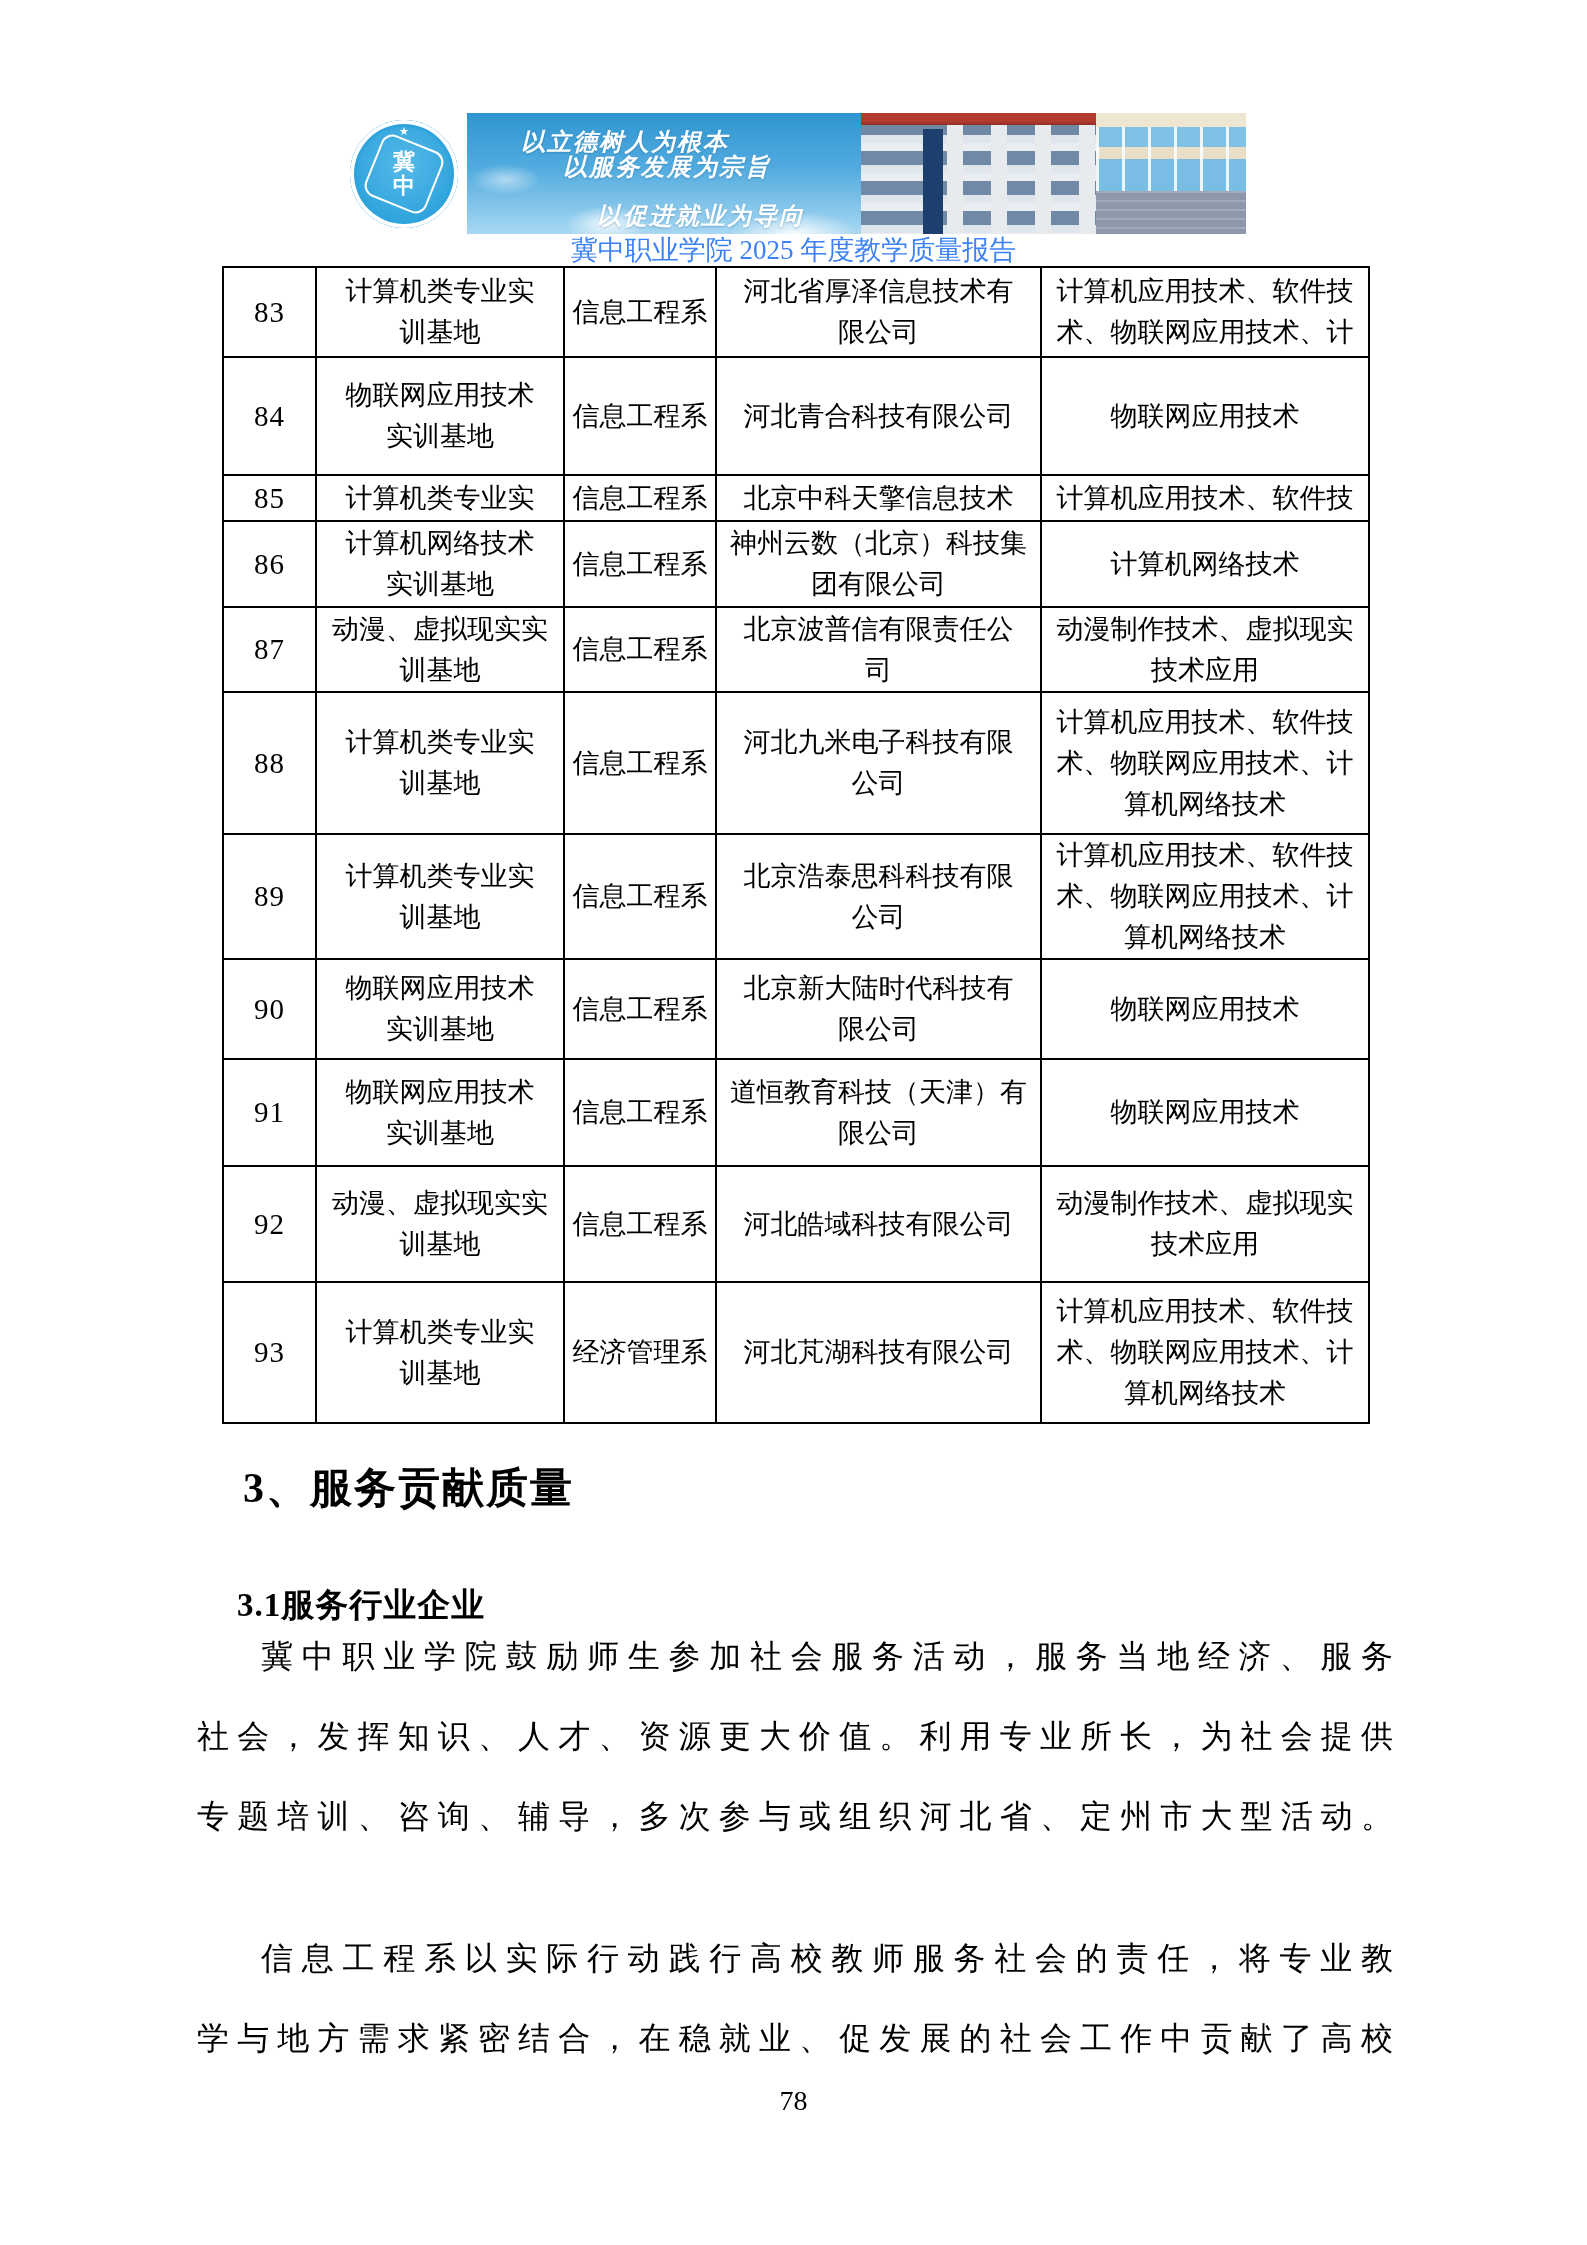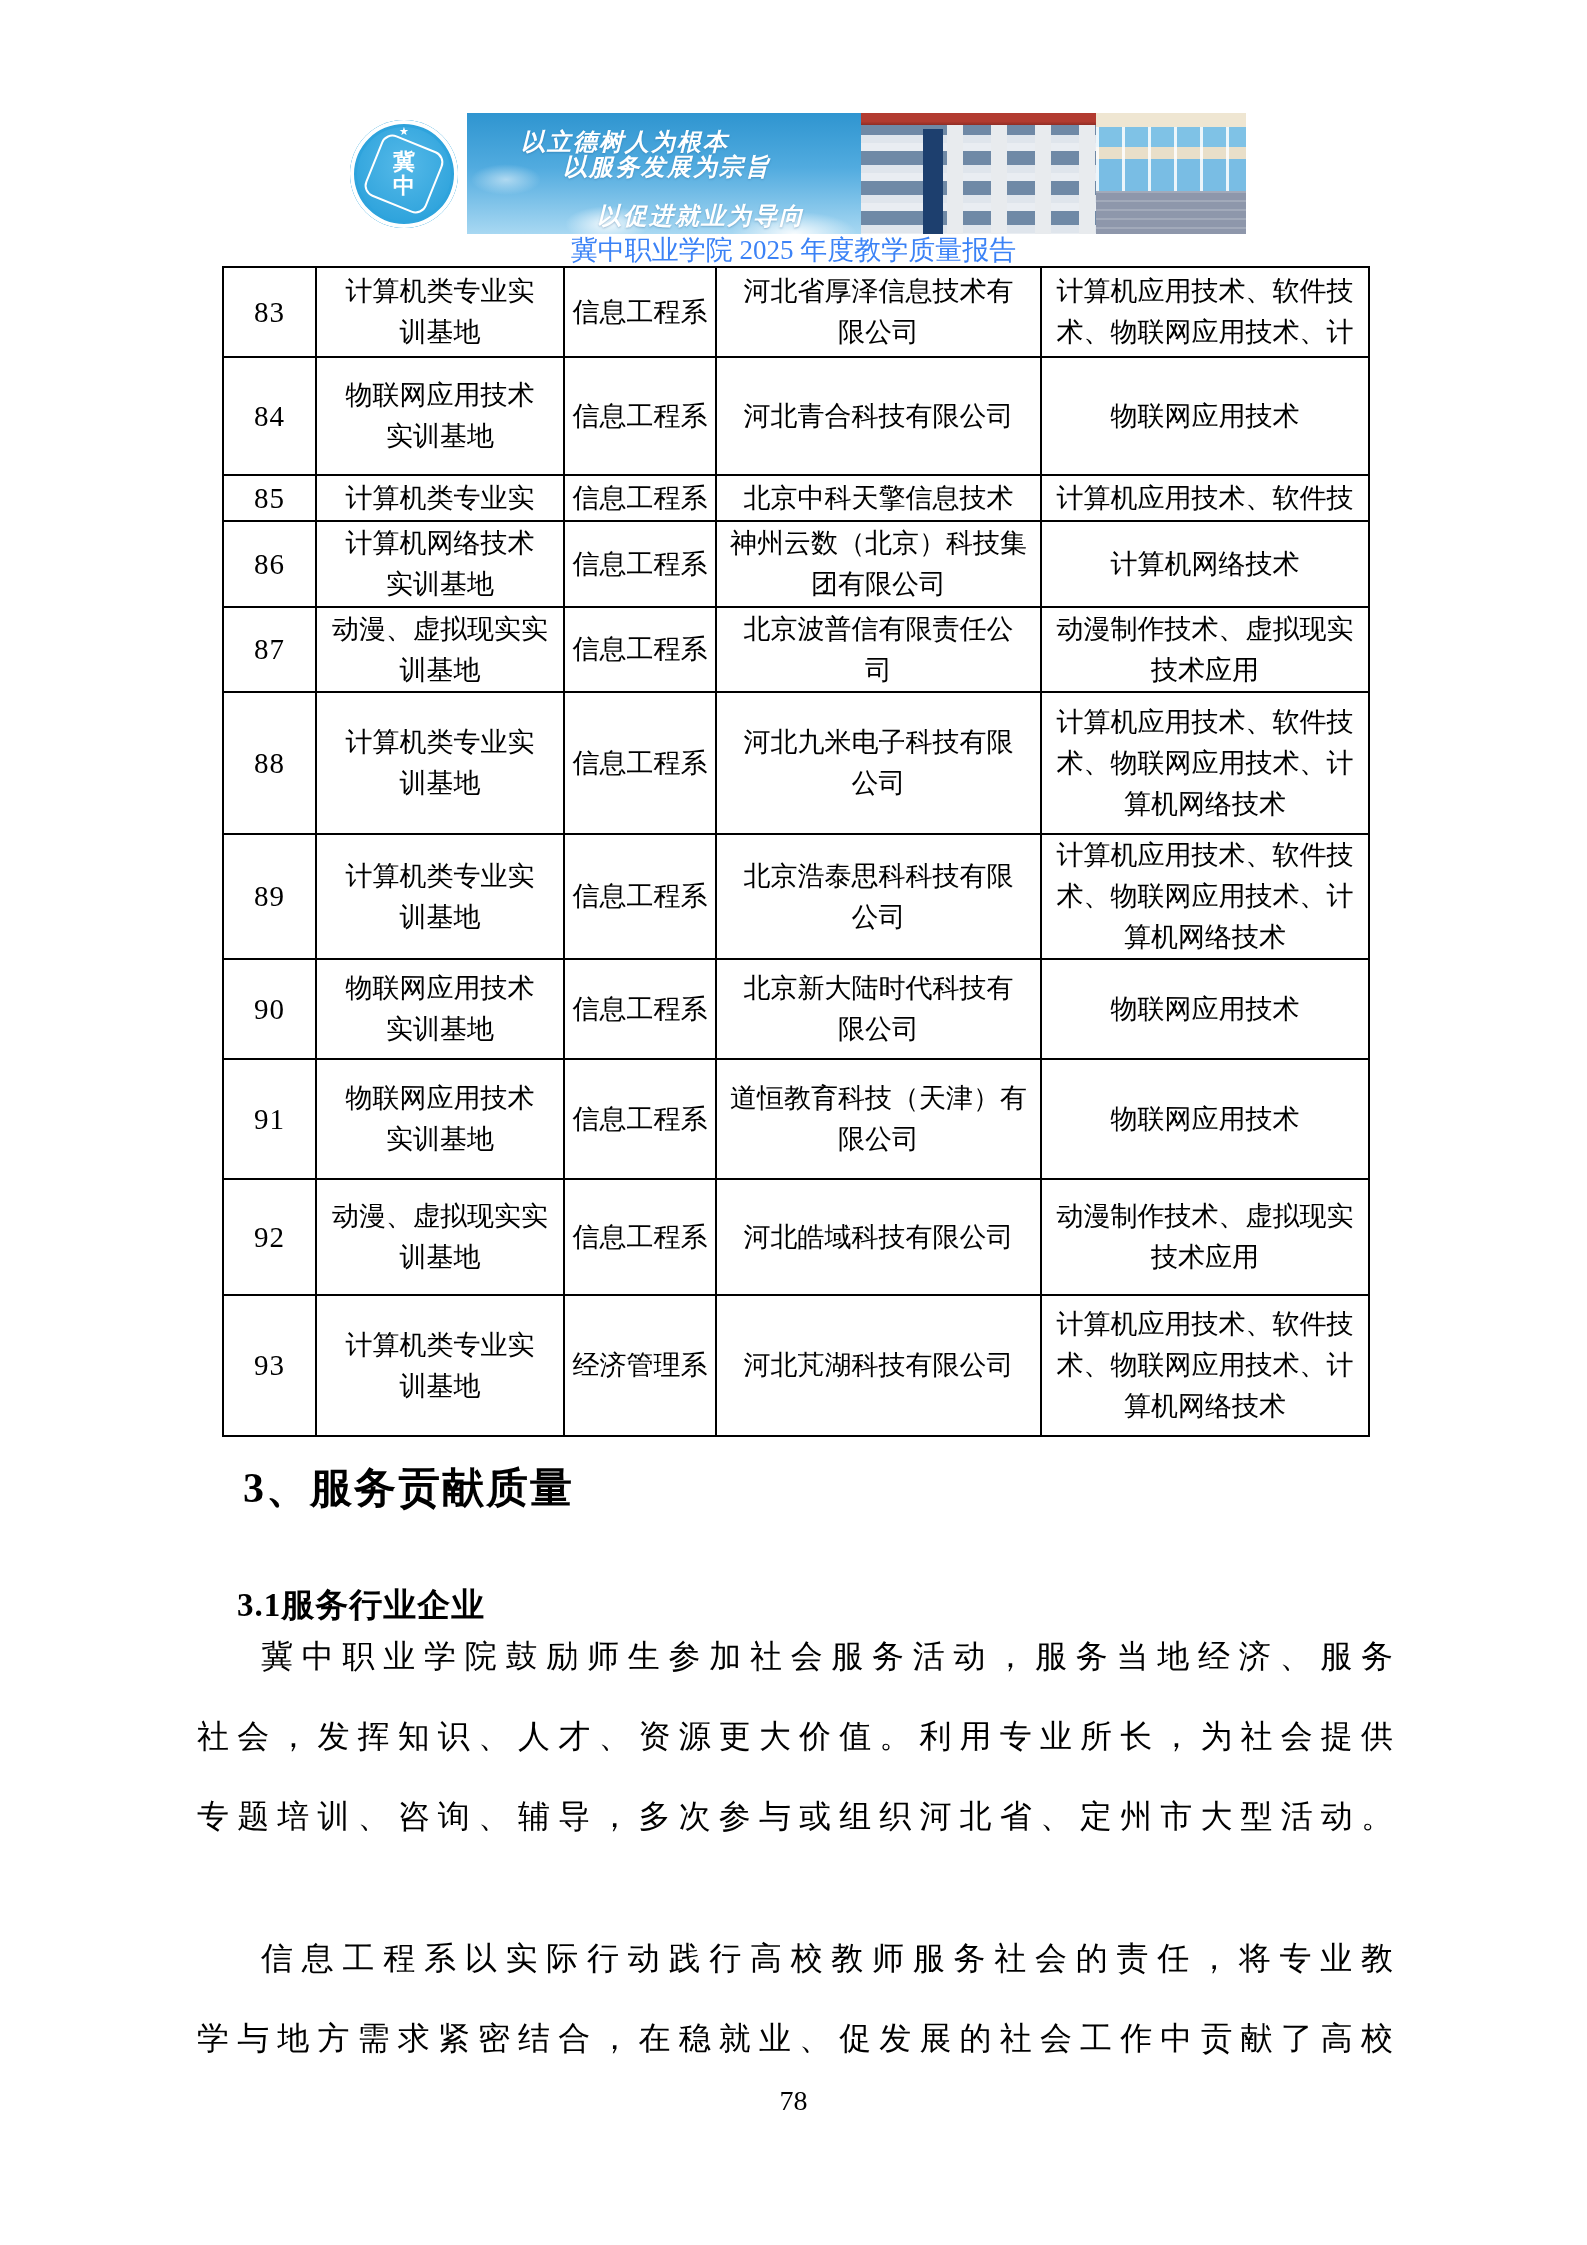--- a/index.html
+++ b/index.html
@@ -123,21 +123,21 @@
   }
   .base-table td.num{font-size:29px;letter-spacing:1px;}
   .base-table tr:nth-child(1){height:90px;padding-left:34px;}
   .base-table tr:nth-child(2){height:118px;}
   .base-table tr:nth-child(3){height:46px;}
   .base-table tr:nth-child(4){height:86px;margin-top:20px;}
   .base-table tr:nth-child(5){height:85px;}
   .base-table tr:nth-child(6){height:142px;}
   .base-table tr:nth-child(7){height:121px;}
   .base-table tr:nth-child(8){height:100px;}
-  .base-table tr:nth-child(9){height:120px;}
+  .base-table tr:nth-child(9){height:107px;}
   .base-table tr:nth-child(10){height:116px;}
   .base-table tr:nth-child(11){height:141px;}
 
   
   .h2{
     position:absolute;left:243px;top:1462px;
     font-size:42px;font-weight:bold;line-height:52px;
     letter-spacing:2px;
   }
   .h3{

